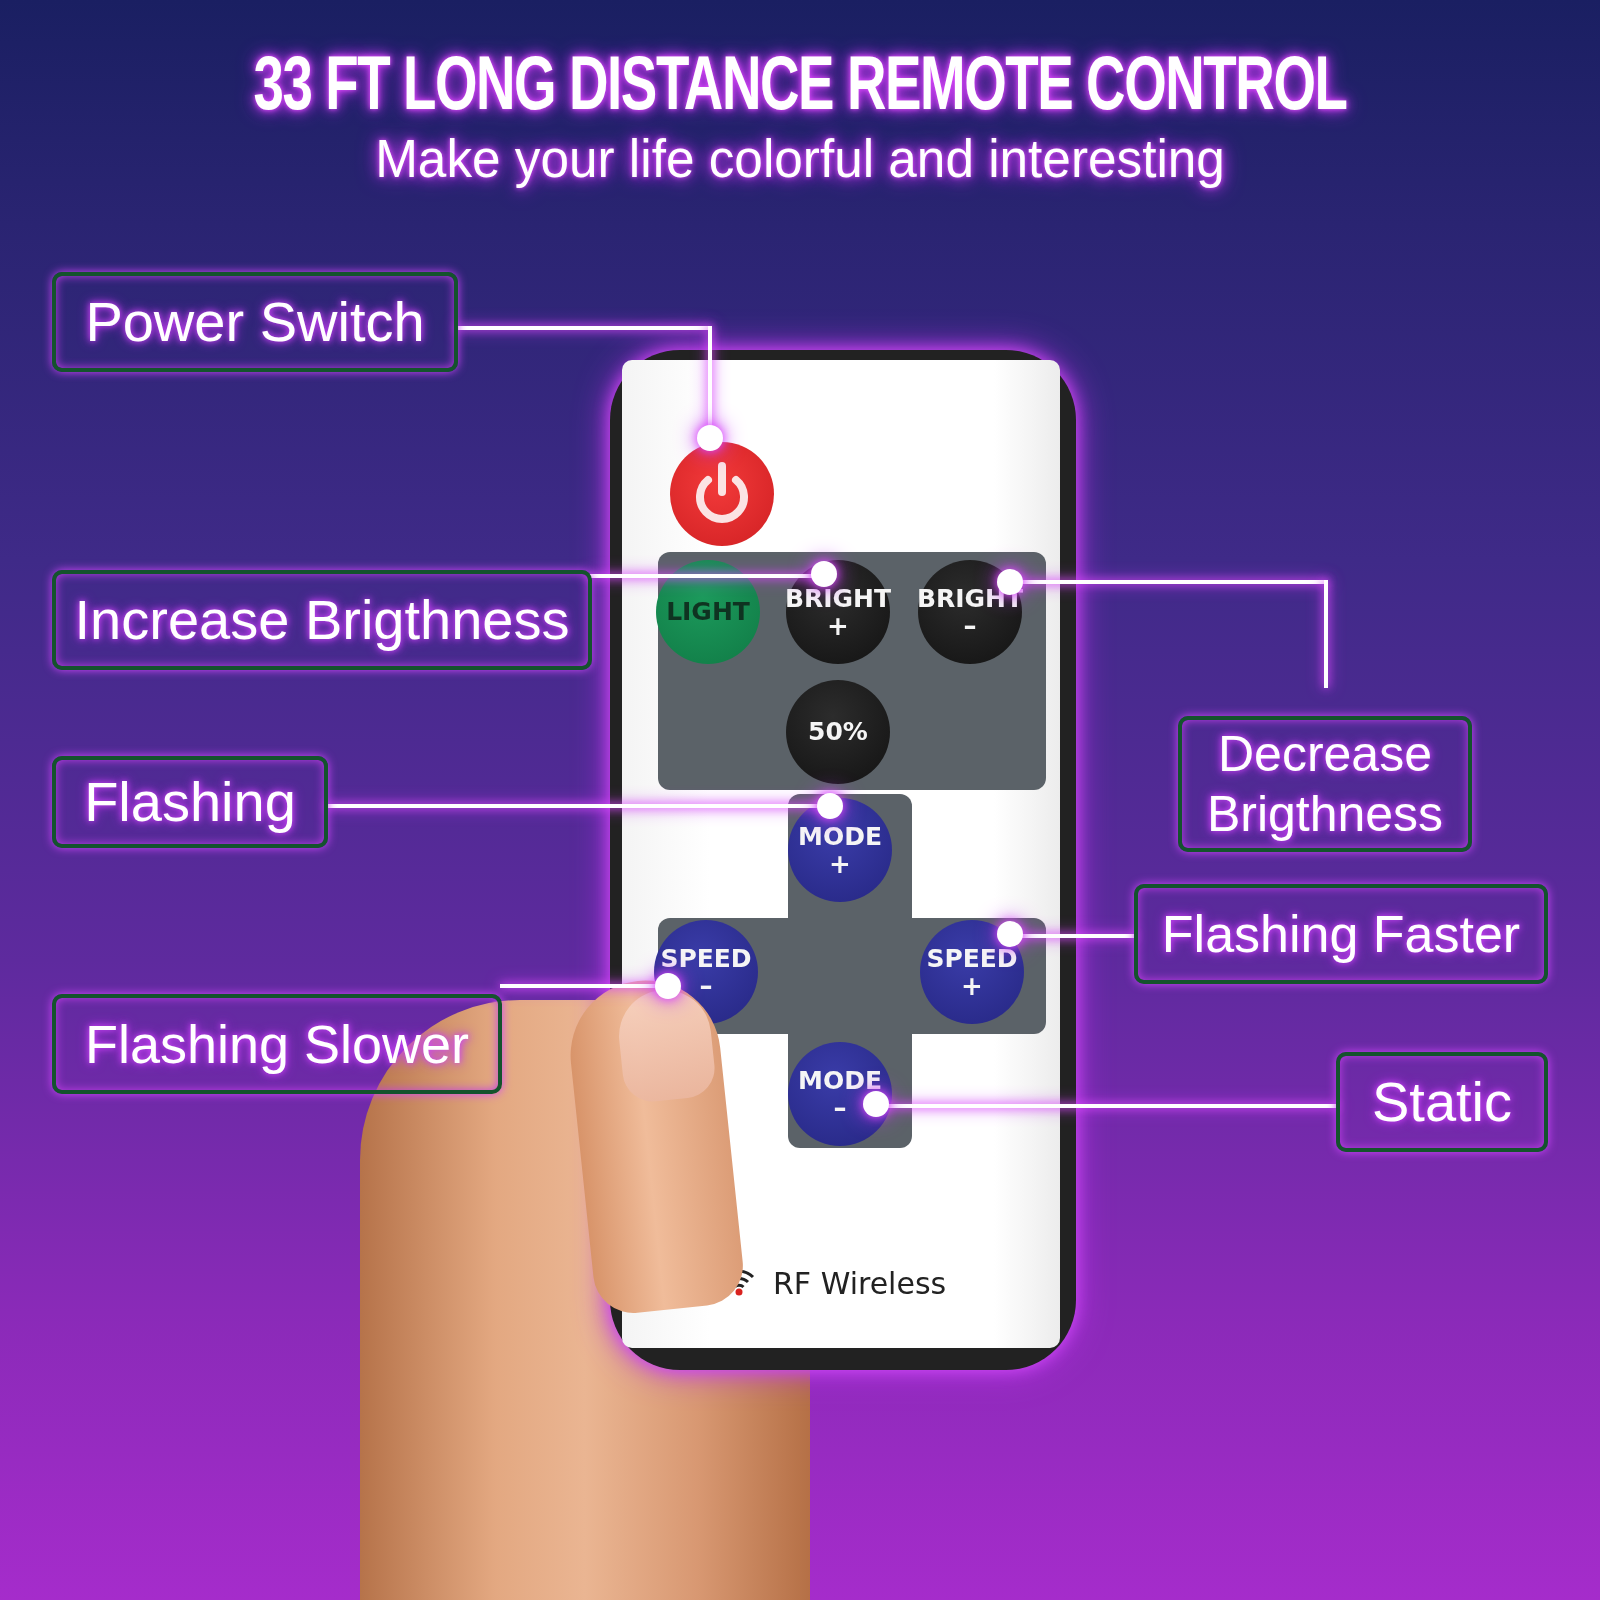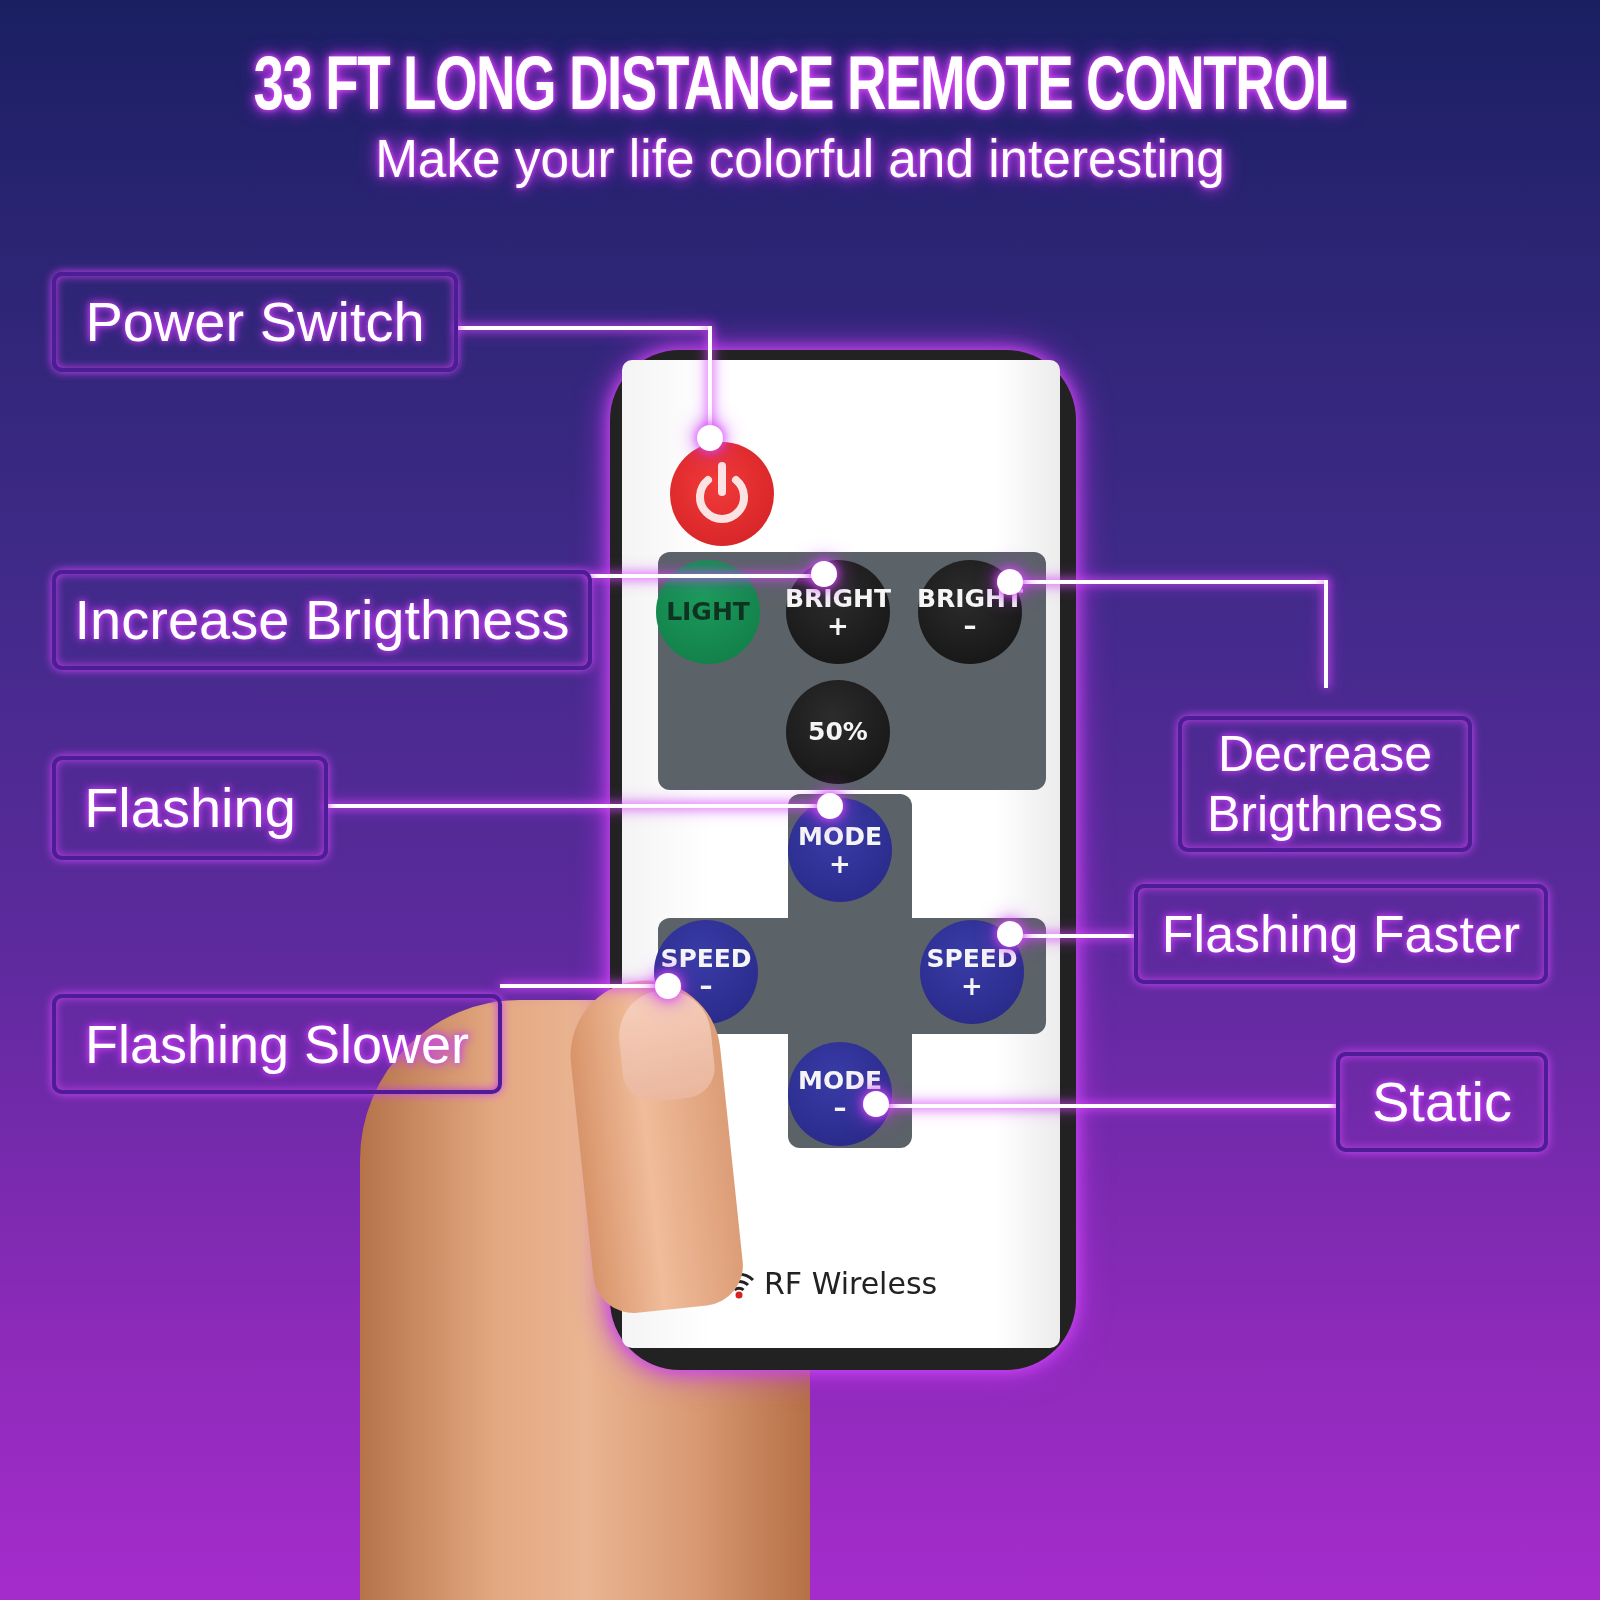--- a/index.html
+++ b/index.html
@@ -17,21 +17,21 @@
     font-size: 76px; letter-spacing: -2px; transform: scaleX(0.72);
     transform-origin: center; line-height: 90px;
   }
   .subline {
     left: 0; width: 1600px; top: 126px; text-align: center;
     font-size: 54px; line-height: 64px; transform: scaleX(0.95);
   }
 
   .callout {
     position: absolute; box-sizing: border-box;
-    border: 4px solid #4c1d95; border-radius: 10px;
+    border: 4px solid #14532d; border-radius: 10px;
     box-shadow: 0 0 10px #d447ff, inset 0 0 10px #c23ee8;
     display: flex; align-items: center; justify-content: center;
     text-align: center; color: #fff;
     font-size: 56px; line-height: 62px;
     text-shadow: 0 0 6px #d447ff, 0 0 12px #b533e8;
   }
 
   .line {
     position: absolute; background: #fff;
     box-shadow: 0 0 8px #e04cff, 0 0 16px #c03cf0;
@@ -77,21 +77,21 @@
     color: #f5f5f5; display: flex; flex-direction: column; align-items: center; justify-content: center;
     font-family: "DejaVu Sans", sans-serif; font-weight: 700; font-size: 25px; line-height: 28px;
   }
   .key.green { background: radial-gradient(circle at 45% 35%, #1c9a5c, #107a45); color: #0f3321; }
   .key.blue { background: radial-gradient(circle at 45% 35%, #3a3ca8, #252682); justify-content: center; }
   .key .sym { font-size: 26px; line-height: 26px; }
 
   .rf-label {
     position: absolute; left: 100px; top: 906px;
     font-family: "DejaVu Sans", sans-serif; font-size: 30px; color: #222;
-    display: flex; align-items: center; gap: 8px;
+    display: flex; align-items: flex-start; gap: 17px;
   }
 
   
   .hand-arm {
     left: 360px; top: 1000px; width: 450px; height: 620px;
     background: linear-gradient(90deg, #b6734a 0%, #e3a881 30%, #eab592 50%, #d89872 75%, #b57046 100%);
     border-radius: 160px 130px 0 0;
   }
   .hand-thumb {
     left: 580px; top: 980px; width: 150px; height: 330px;
@@ -198,21 +198,21 @@
 <div class="callout" style="left:52px; top:272px; width:406px; height:100px;">
   <span>Power Switch</span>
 </div>
 <div class="callout" style="left:52px; top:526px; width:540px; height:100px;margin-top:44px;">
   <span>Increase Brigthness</span>
 </div>
 <div class="callout" style="left:1178px; top:688px; width:294px; height:136px; flex-direction:column; line-height:60px; font-size:50px;margin-top:28px;">
   <span>Decrease</span>
   <span>Brigthness</span>
 </div>
-<div class="callout" style="left:52px; top:756px; width:276px; height:104px;">
+<div class="callout" style="left:52px; top:756px; width:276px; height:92px;">
   <span>Flashing</span>
 </div>
 <div class="callout" style="left:1134px; top:884px; width:414px; height:100px; font-size:52px;">
   <span>Flashing Faster</span>
 </div>
 <div class="callout" style="left:52px; top:994px; width:450px; height:100px; font-size:54px;">
   <span>Flashing Slower</span>
 </div>
 <div class="callout" style="left:1336px; top:1052px; width:212px; height:100px;">
   <span>Static</span>

